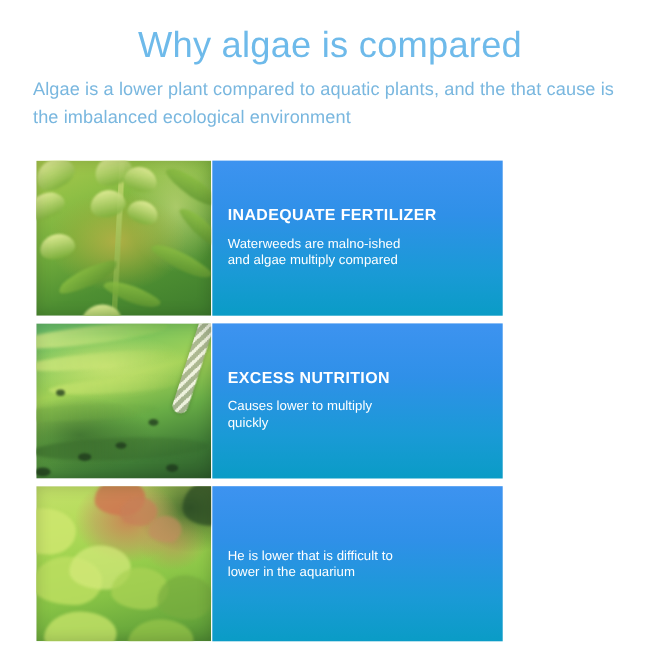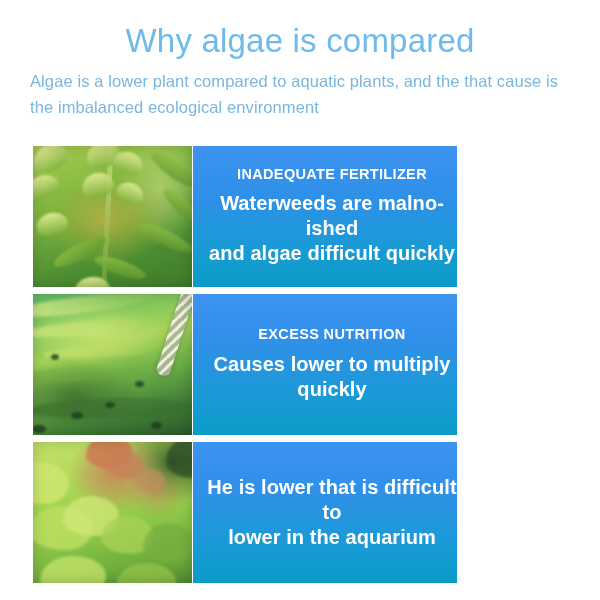--- a/index.html
+++ b/index.html
@@ -45,21 +45,20 @@
     padding: 12px 33px 0 30px;
     letter-spacing: 0.1px;
   }
 
   
   .rows {
     position: absolute;
     left: 0;
     top: 146px;
     width: 492px;
-    text-align: center;
   }
   .row {
     position: relative;
     height: 141px;
     margin-bottom: 7px;
     padding-left: 33px;
     display: flex;
     align-items: stretch;
   }
 
@@ -86,22 +85,22 @@
   .panel-heading {
     color: #ffffff;
     font-size: 14.5px;
     font-weight: bold;
     letter-spacing: 0.35px;
     margin: 0 0 9px 0;
     line-height: 1.1;
   }
   .panel-body {
     color: #ffffff;
-    font-size: 20px;
-    font-weight: bold;
+    font-size: 12px;
+    font-weight: normal;
     line-height: 1.25;
     margin: 0;
     letter-spacing: 0.05px;
     max-width: 250px;
   }
 
   
   .photo .scene { position: absolute; inset: 0; }
   .photo .blur { position: absolute; inset: -10%; filter: blur(0.4px); }
 
@@ -214,21 +213,21 @@
           <div class="blade" style="left:18%;  top:66%; width:58px; height:16px; transform:rotate(-22deg);"></div>
           <div class="blade" style="left:40%;  top:76%; width:54px; height:15px; transform:rotate(24deg);"></div>
           <div class="frond" style="left:30%;  top:86%; width:36px; height:24px; transform:rotate(-8deg);"></div>
         </div>
         <div class="vignette"></div>
       </div>
       <div class="panel">
         <div class="panel-heading">INADEQUATE FERTILIZER</div>
         <div class="panel-body">
           <span>Waterweeds are malno-ished</span><br>
-          <span>and algae difficult quickly</span>
+          <span>and algae multiply compared</span>
         </div>
       </div>
     </div>
 
     <div class="row">
       <div class="photo p2">
         <div class="scene"></div>
         <div class="blur">
           <div class="wave" style="left:-6%; top:10%; width:78%; height:16px; background:linear-gradient(90deg, rgba(224,238,140,0.85), rgba(160,208,80,0.2)); transform:rotate(-7deg);"></div>
           <div class="wave" style="left:2%;  top:24%; width:72%; height:14px; background:linear-gradient(90deg, rgba(214,234,128,0.8), rgba(150,200,70,0.15)); transform:rotate(-5deg);"></div>

